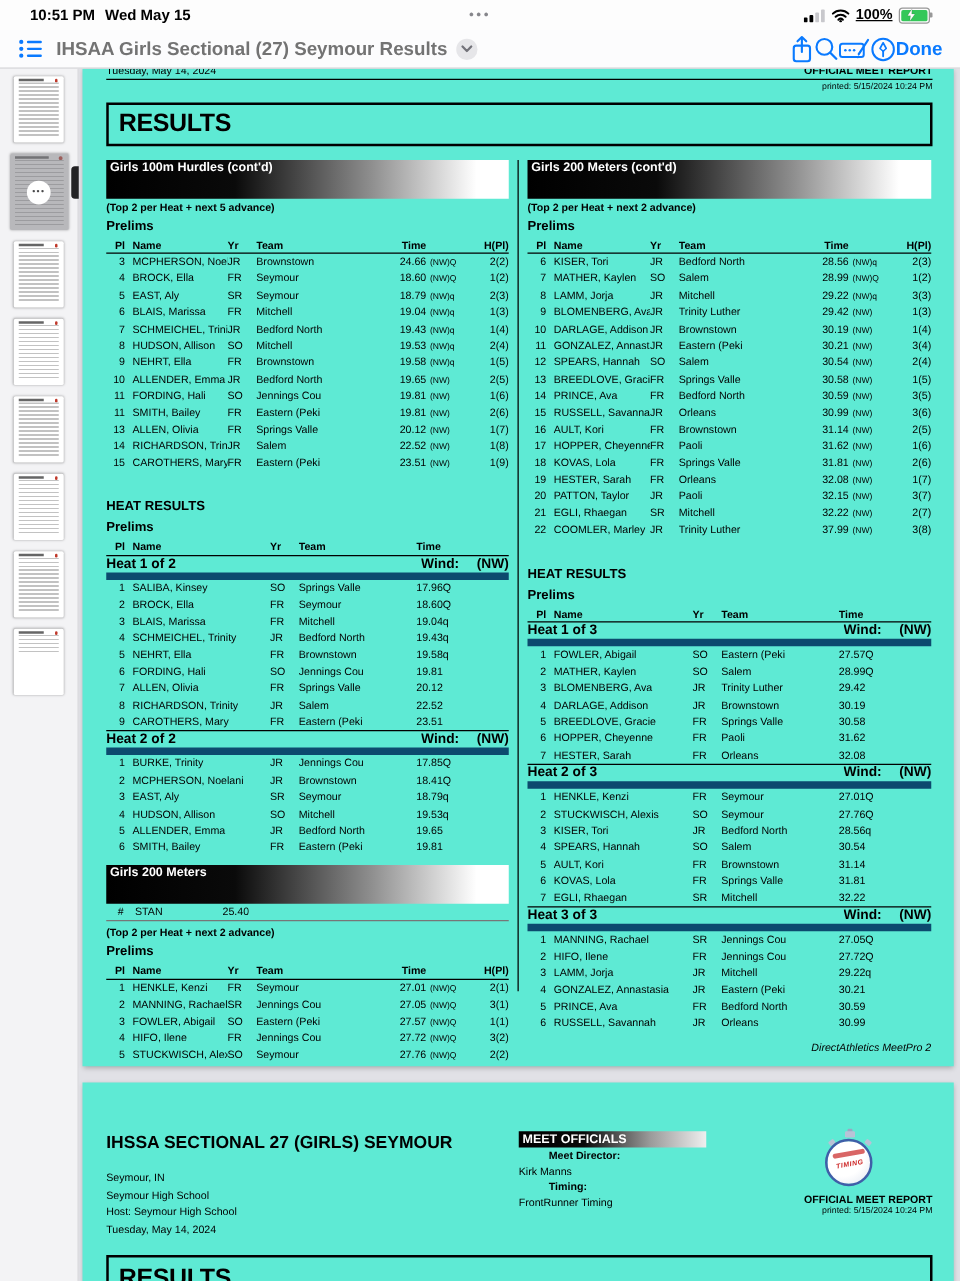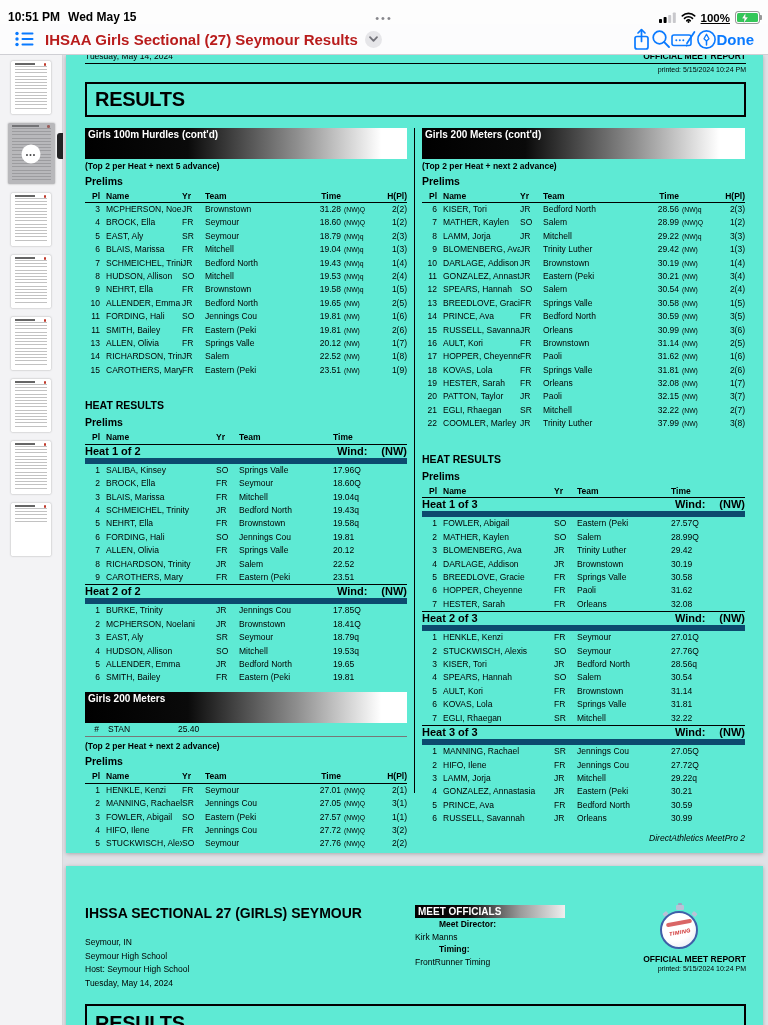--- a/index.html
+++ b/index.html
@@ -1,36 +1,36 @@
 <!DOCTYPE html>
 <html><head>
 <meta charset="utf-8">
 <style>
   html,body{margin:0;padding:0;}
   body{width:768px;height:1025px;position:relative;overflow:hidden;background:#fff;
        font-family:"Liberation Sans", sans-serif; -webkit-font-smoothing:antialiased;}
 
   
   .statusbar{position:absolute;top:0;left:0;right:0;height:24px;background:#fdfdfd;
-             display:flex;align-items:flex-end;padding:0 8px;box-sizing:border-box;font-size:12px;}
+             display:flex;align-items:center;padding:0 24px;box-sizing:border-box;font-size:12px;}
   .sb-left{display:flex;gap:8px;align-items:center;}
   .sb-time{font-weight:700;color:#000;}
   .sb-date{font-weight:600;color:#000;}
   .sb-dots{position:absolute;left:0;right:0;text-align:center;color:#86868b;font-size:11px;letter-spacing:2px;}
   .sb-right{margin-left:auto;display:flex;align-items:center;gap:5px;z-index:2;text-decoration:underline;}
   .sb-batt-pct{font-weight:600;font-size:11.5px;color:#000;}
   .battery{position:relative;width:23px;height:11px;border:1px solid rgba(0,0,0,.4);border-radius:3px;}
   .battery .fill{position:absolute;inset:1px;background:#34c759;border-radius:1.5px;}
   .battery .tip{position:absolute;right:-3px;top:3px;width:1.6px;height:4.5px;background:rgba(0,0,0,.4);border-radius:0 1px 1px 0;}
   .battery svg{position:absolute;left:5px;top:0.5px;}
 
   
   .toolbar{position:absolute;top:24px;left:0;right:0;height:31px;background:#fcfcfd;border-bottom:1px solid #cfcfd4;
            display:flex;align-items:center;padding:0 14px;box-sizing:border-box;}
-  .tb-title{font-size:15px;font-weight:700;color:#b91c1c;margin-left:10px;white-space:nowrap;text-align:right;}
+  .tb-title{font-size:15px;font-weight:700;color:#737373;margin-left:10px;white-space:nowrap;text-align:right;}
   .tb-chevbtn{width:17px;height:17px;border-radius:50%;background:#e6e6e9;display:flex;align-items:center;justify-content:center;margin-left:7px;}
   .tb-right{margin-left:auto;display:flex;align-items:center;}
   .tb-done{color:#0a7aff;font-size:15px;font-weight:600;}
   .icon-btn{display:flex;align-items:center;justify-content:center;}
 
   
   .content{position:absolute;top:55px;left:0;right:0;bottom:0;background:#e1e1e6;overflow:hidden;}
 
   
   .sidebar{position:absolute;left:0;top:0;bottom:0;width:62px;background:#f3f3f5;border-right:1px solid #d8d8dc;}
@@ -285,21 +285,21 @@
               <span class="cell c-team">Team</span>
               <span class="cell c-time">Time</span>
               <span class="cell c-wind"></span>
               <span class="cell c-hpl">H(Pl)</span>
             </div>
             <div class="t-row">
               <span class="cell c-pl">3</span>
               <span class="cell c-name">MCPHERSON, Noelani</span>
               <span class="cell c-yr">JR</span>
               <span class="cell c-team">Brownstown</span>
-              <span class="cell c-time">31.28</span>
+              <span class="cell c-time">24.66</span>
               <span class="cell c-wind">(NW)Q</span>
               <span class="cell c-hpl">2(2)</span>
             </div>
             <div class="t-row">
               <span class="cell c-pl">4</span>
               <span class="cell c-name">BROCK, Ella</span>
               <span class="cell c-yr">FR</span>
               <span class="cell c-team">Seymour</span>
               <span class="cell c-time">18.60</span>
               <span class="cell c-wind">(NW)Q</span>

